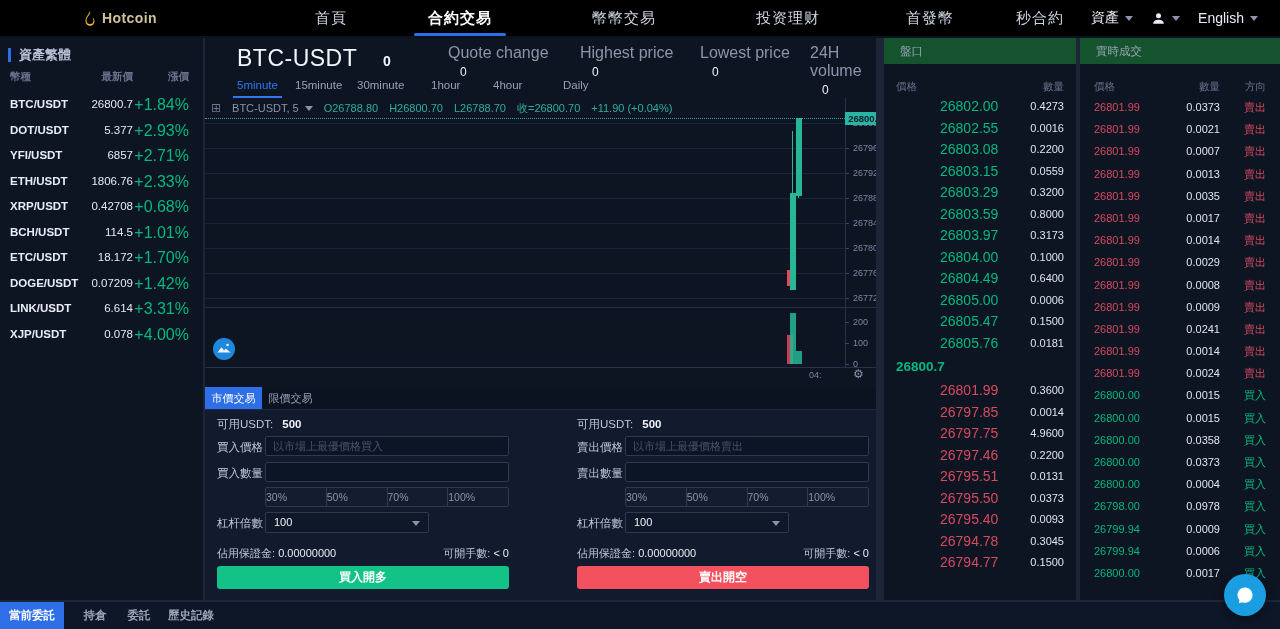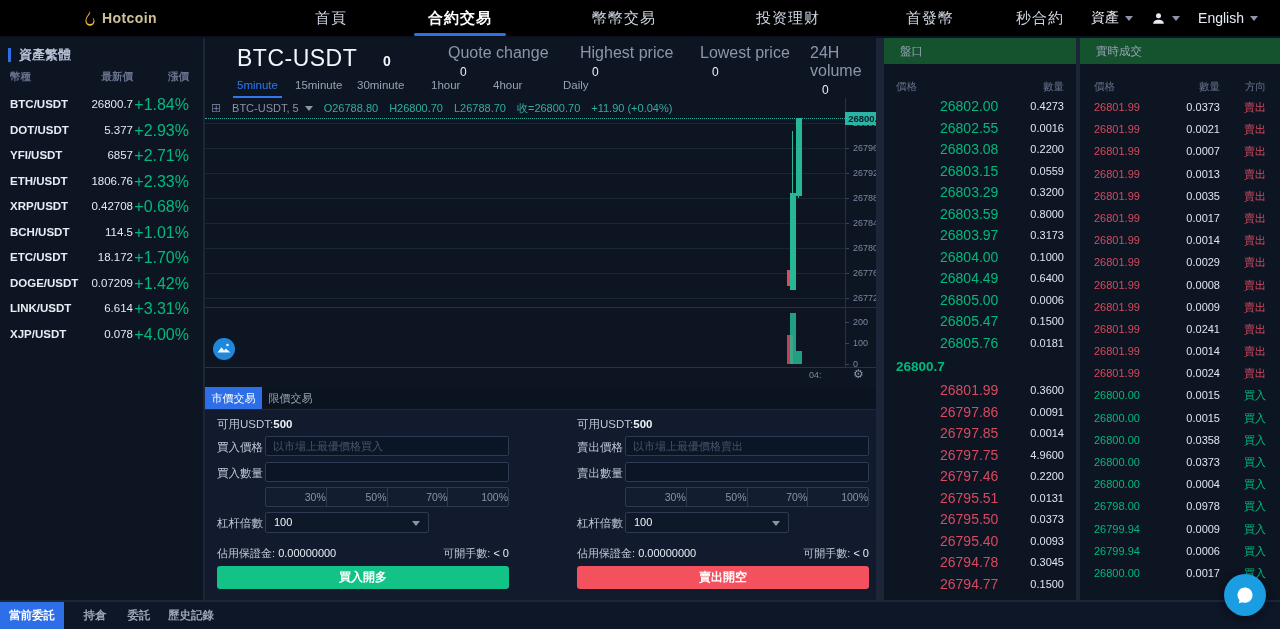--- a/index.html
+++ b/index.html
@@ -61,27 +61,27 @@
   .time-label{position:absolute;left:604px;top:272px;font-size:9px;color:#7c86a0;}
   .gear{position:absolute;left:648px;top:269px;font-size:12px;color:#8b94a8;cursor:pointer;}
   .watermark{position:absolute;left:8px;top:240px;width:22px;height:22px;opacity:.95;}
   
   #trade-tabs{position:absolute;left:0;top:349px;width:671px;height:22px;background:#0b1320;border-bottom:1px solid #1d2842;}
   .trade-tab{position:absolute;top:0;width:57px;height:22px;line-height:22px;text-align:center;font-size:11px;color:#97a0b4;cursor:pointer;}
   .trade-tab.active{background:var(--accent);color:#fff;}
   #form-area{position:absolute;left:0;top:372px;width:671px;height:190px;background:#111b2d;}
   .form-col{position:absolute;top:0;width:292px;height:190px;}
   .avail{position:absolute;left:0;top:7px;font-size:11.5px;color:#c2c9d8;}
-  .avail b{color:#eef2f8;font-weight:bold;margin-left:0;}
+  .avail b{color:#eef2f8;font-weight:bold;margin-left:9px;}
   .frow{position:absolute;left:0;width:292px;height:21px;}
   .flabel{position:absolute;left:0;top:4px;font-size:11.5px;color:#c2c9d8;}
   .finput{position:absolute;left:48px;top:0;width:228px;height:18px;background:#0c1525;border:1px solid #2e3952;color:#dfe4ee;font-size:11px;padding:0 7px;outline:none;border-radius:2px;}
   .finput::placeholder{color:#49536a;}
   .pct-row{position:absolute;left:48px;width:242px;height:18px;display:flex;border:1px solid #2e3952;border-radius:2px;background:#121d30;}
-  .pct-cell{flex:1;text-align:right;line-height:18px;font-size:10.5px;color:#8b94a8;border-left:1px solid #2e3952;cursor:pointer;}
+  .pct-cell{flex:1;text-align:left;line-height:18px;font-size:10.5px;color:#8b94a8;border-left:1px solid #2e3952;cursor:pointer;}
   .pct-cell:first-child{border-left:none;}
   .fselect{position:absolute;left:48px;top:0;width:146px;height:19px;border:1px solid #2e3952;border-radius:2px;background:#0e1828;color:#eef2f8;font-size:11px;line-height:19px;padding:0 8px;cursor:pointer;}
   .fselect .crt2{position:absolute;right:8px;top:8px;width:0;height:0;border-left:4px solid transparent;border-right:4px solid transparent;border-top:5px solid #8b94a8;}
   .mrow{position:absolute;left:0;width:292px;font-size:11px;color:#c2c9d8;}
   .mrow .mr{position:absolute;right:0;}
   .mrow .mv{color:#e7ecf4;}
   .submit{position:absolute;left:0;top:156px;width:292px;height:23px;border:none;border-radius:3px;color:#fff;font-size:12px;font-weight:bold;cursor:pointer;font-family:inherit;}
   .submit.buy{background:var(--buy-btn);}
   .submit.sell{background:var(--sell-btn);}
   
@@ -442,24 +442,20 @@
         <div class="ob-row">
           <span class="ob-p askc">26805.76</span>
           <span class="ob-q">0.0181</span>
         </div>
         <div class="ob-cur">26800.7</div>
         <div class="ob-row">
           <span class="ob-p bidc">26801.99</span>
           <span class="ob-q">0.3600</span>
         </div>
         <div class="ob-row">
-          <span class="ob-p bidc">26797.86</span>
-          <span class="ob-q">0.0091</span>
-        </div>
-        <div class="ob-row">
           <span class="ob-p bidc">26797.85</span>
           <span class="ob-q">0.0014</span>
         </div>
         <div class="ob-row">
           <span class="ob-p bidc">26797.75</span>
           <span class="ob-q">4.9600</span>
         </div>
         <div class="ob-row">
           <span class="ob-p bidc">26797.46</span>
           <span class="ob-q">0.2200</span>

